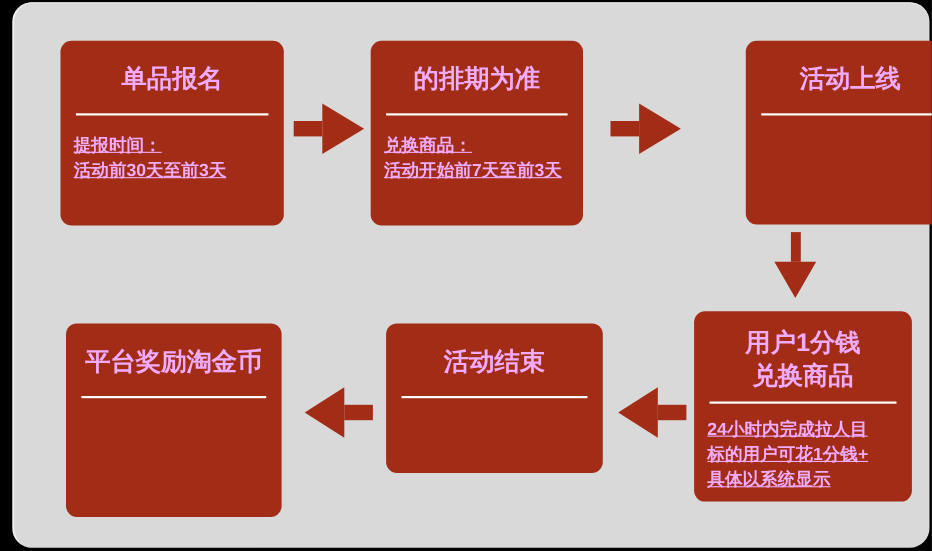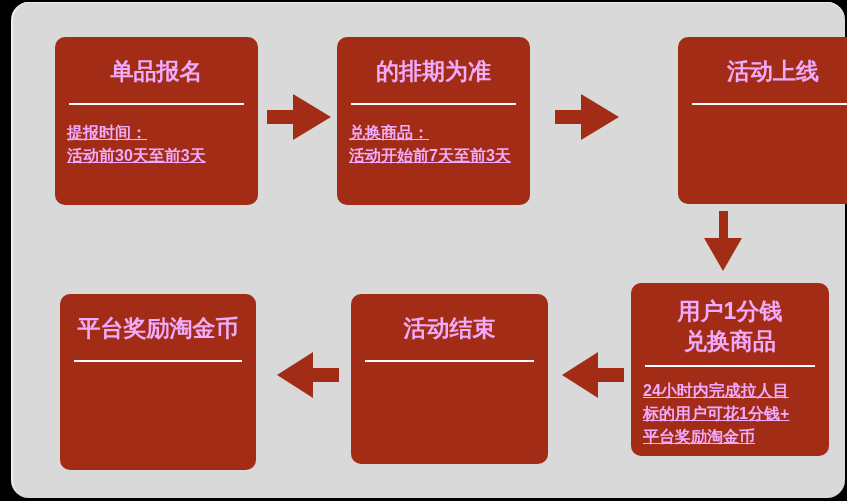--- a/index.html
+++ b/index.html
@@ -56,21 +56,21 @@
     line-height: 1.45;
     white-space: pre-line;
     text-decoration: underline;
   }
   .box1 { left: 42px;  top: 35px;  width: 203px; height: 168px; }
   .box2 { left: 324px; top: 35px;  width: 193px; height: 168px; }
   .box3 { left: 625px; top: 35px;  width: 190px; height: 167px; margin-left: 40px; }
   .box4 { left: 618px; top: 281px; width: 198px; height: 173px; padding-top: 12px; }
   .box4 .box-title { min-height: 64px; }
   .box4 .box-body { margin-top: 12px; }
-  .box5 { left: 338px; top: 292px; width: 197px; height: 170px; }
+  .box5 { left: 338px; top: 292px; width: 197px; height: 136px; }
   .box6 { left: 47px;  top: 292px; width: 196px; height: 176px; }
 
   .arrow { position: absolute; display: flex; align-items: center; }
   .arrow .tail-h { width: 26px; height: 14px; background: #A22C15; }
   .arrow .head-right {
     width: 0; height: 0;
     border-top: 23px solid transparent;
     border-bottom: 23px solid transparent;
     border-left: 38px solid #A22C15;
   }
@@ -123,21 +123,21 @@
       <div class="box-title">活动上线</div>
       <hr class="box-divider">
     </div>
 
     <div class="box box4">
       <div class="box-title">用户1分钱
 兑换商品</div>
       <hr class="box-divider">
       <div class="box-body">24小时内完成拉人目
 标的用户可花1分钱+
-平台奖励淘金币</div>
+具体以系统显示</div>
     </div>
 
     <div class="box box5">
       <div class="box-title">活动结束</div>
       <hr class="box-divider">
     </div>
 
     <div class="box box6">
       <div class="box-title">平台奖励淘金币</div>
       <hr class="box-divider">

